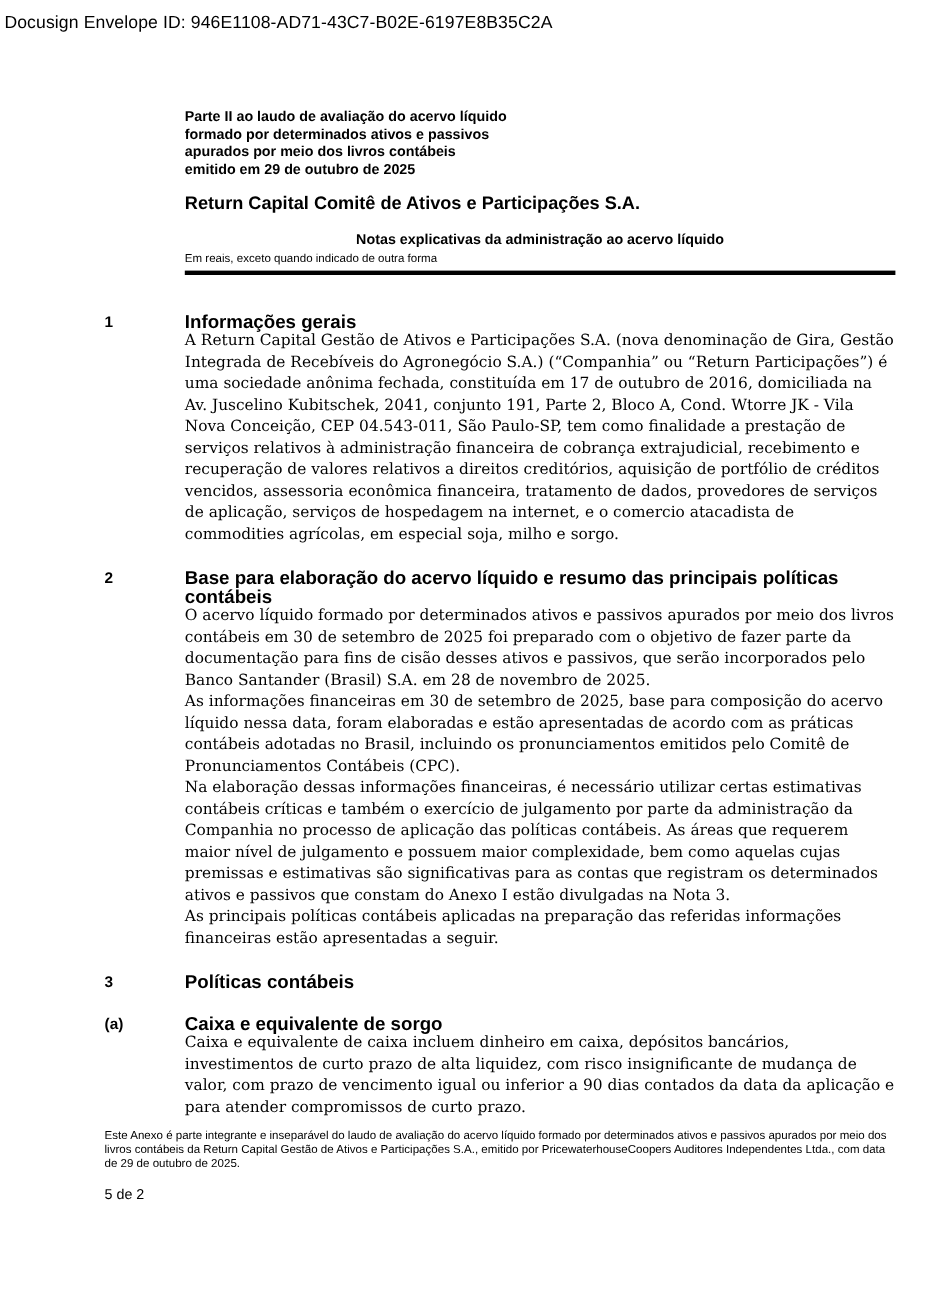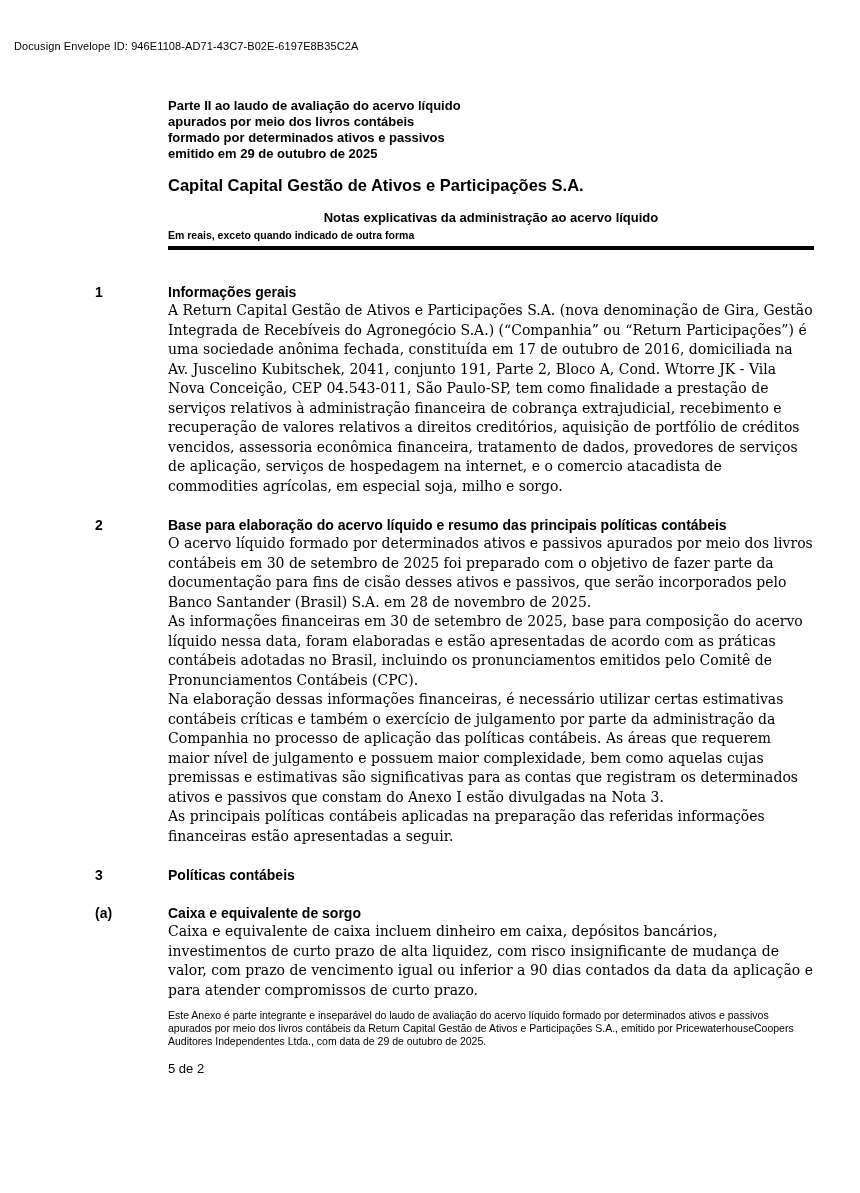--- a/index.html
+++ b/index.html
@@ -10,25 +10,24 @@
     position:relative;
     width:860px; height:1193px;
     background:#ffffff;
     color:#000000;
     font-family:"Liberation Sans", sans-serif;
     overflow:hidden;
   }
 
   .docusign-id {
     position:absolute;
-    left:14px; top:12px;
-    font-size:11px;
+    left:4px; top:12px;
+    font-size:16px;
     letter-spacing:0.1px;
     color:#000000;
-    margin-top:28px;
   }
 
   .content {
     position:absolute;
     left:95px; top:98px;
     width:719px;
   }
 
   .doc-header { margin-left:73px; }
   .annex-line {
@@ -36,49 +35,49 @@
   }
   .company-title {
     font-weight:bold; font-size:16.5px; line-height:20px;
     margin-top:13px;
   }
   .subtitle-block { margin-top:15px; }
   .subtitle-line {
     font-weight:bold; font-size:13px; line-height:16px;text-align:center;
   }
   .currency-note {
-    font-weight:bold; font-size:10.5px; line-height:13px;
+    font-weight:normal; font-size:10.5px; line-height:13px;
     margin-top:3px;
   }
   .header-rule {
     height:4px; background:#000000; margin-top:4px;
   }
 
   .doc-section {
     display:flex; align-items:flex-start;
     margin-top:21px;
   }
   .doc-section.first { margin-top:34px; }
   .sec-num {
     flex:0 0 73px;
     font-weight:bold; font-size:14px; line-height:17px;
   }
   .sec-body { flex:1; min-width:0; }
   .sec-title {
-    font-weight:bold; font-size:14px; line-height:17px;
+    font-weight:bold; font-size:17px; line-height:17px;
     font-family:"Liberation Sans", sans-serif;
   }
   .para {
     font-family:"DejaVu Serif", serif;
     font-size:14px; line-height:19.5px;
     margin-top:0;
     text-align:left;
   }
 
-  .doc-footer { margin-left:73px; }
+  .doc-footer { }
   .footnote {
     margin-top:9px;
     font-size:10.5px; line-height:13px;
   }
   .page-number {
     margin-top:13px;
     font-size:13px; line-height:16px;
   }
 </style>
 </head>
@@ -86,25 +85,25 @@
 
 <div class="sheet">
 
   <div class="docusign-id">Docusign Envelope ID: 946E1108-AD71-43C7-B02E-6197E8B35C2A</div>
 
   <div class="content">
 
     <header class="doc-header">
       <div class="annex-block">
         <div class="annex-line">Parte II ao laudo de avaliação do acervo líquido</div>
+        <div class="annex-line">formado por determinados ativos e passivos</div>
         <div class="annex-line">apurados por meio dos livros contábeis</div>
-        <div class="annex-line">formado por determinados ativos e passivos</div>
         <div class="annex-line">emitido em 29 de outubro de 2025</div>
       </div>
-      <div class="company-title">Capital Capital Gestão de Ativos e Participações S.A.</div>
+      <div class="company-title">Return Capital Comitê de Ativos e Participações S.A.</div>
       <div class="subtitle-block">
         <div class="subtitle-line">Notas explicativas da administração ao acervo líquido</div>
       </div>
       <div class="currency-note">Em reais, exceto quando indicado de outra forma</div>
       <div class="header-rule"></div>
     </header>
 
     <section class="doc-section first">
       <div class="sec-num">1</div>
       <div class="sec-body">

